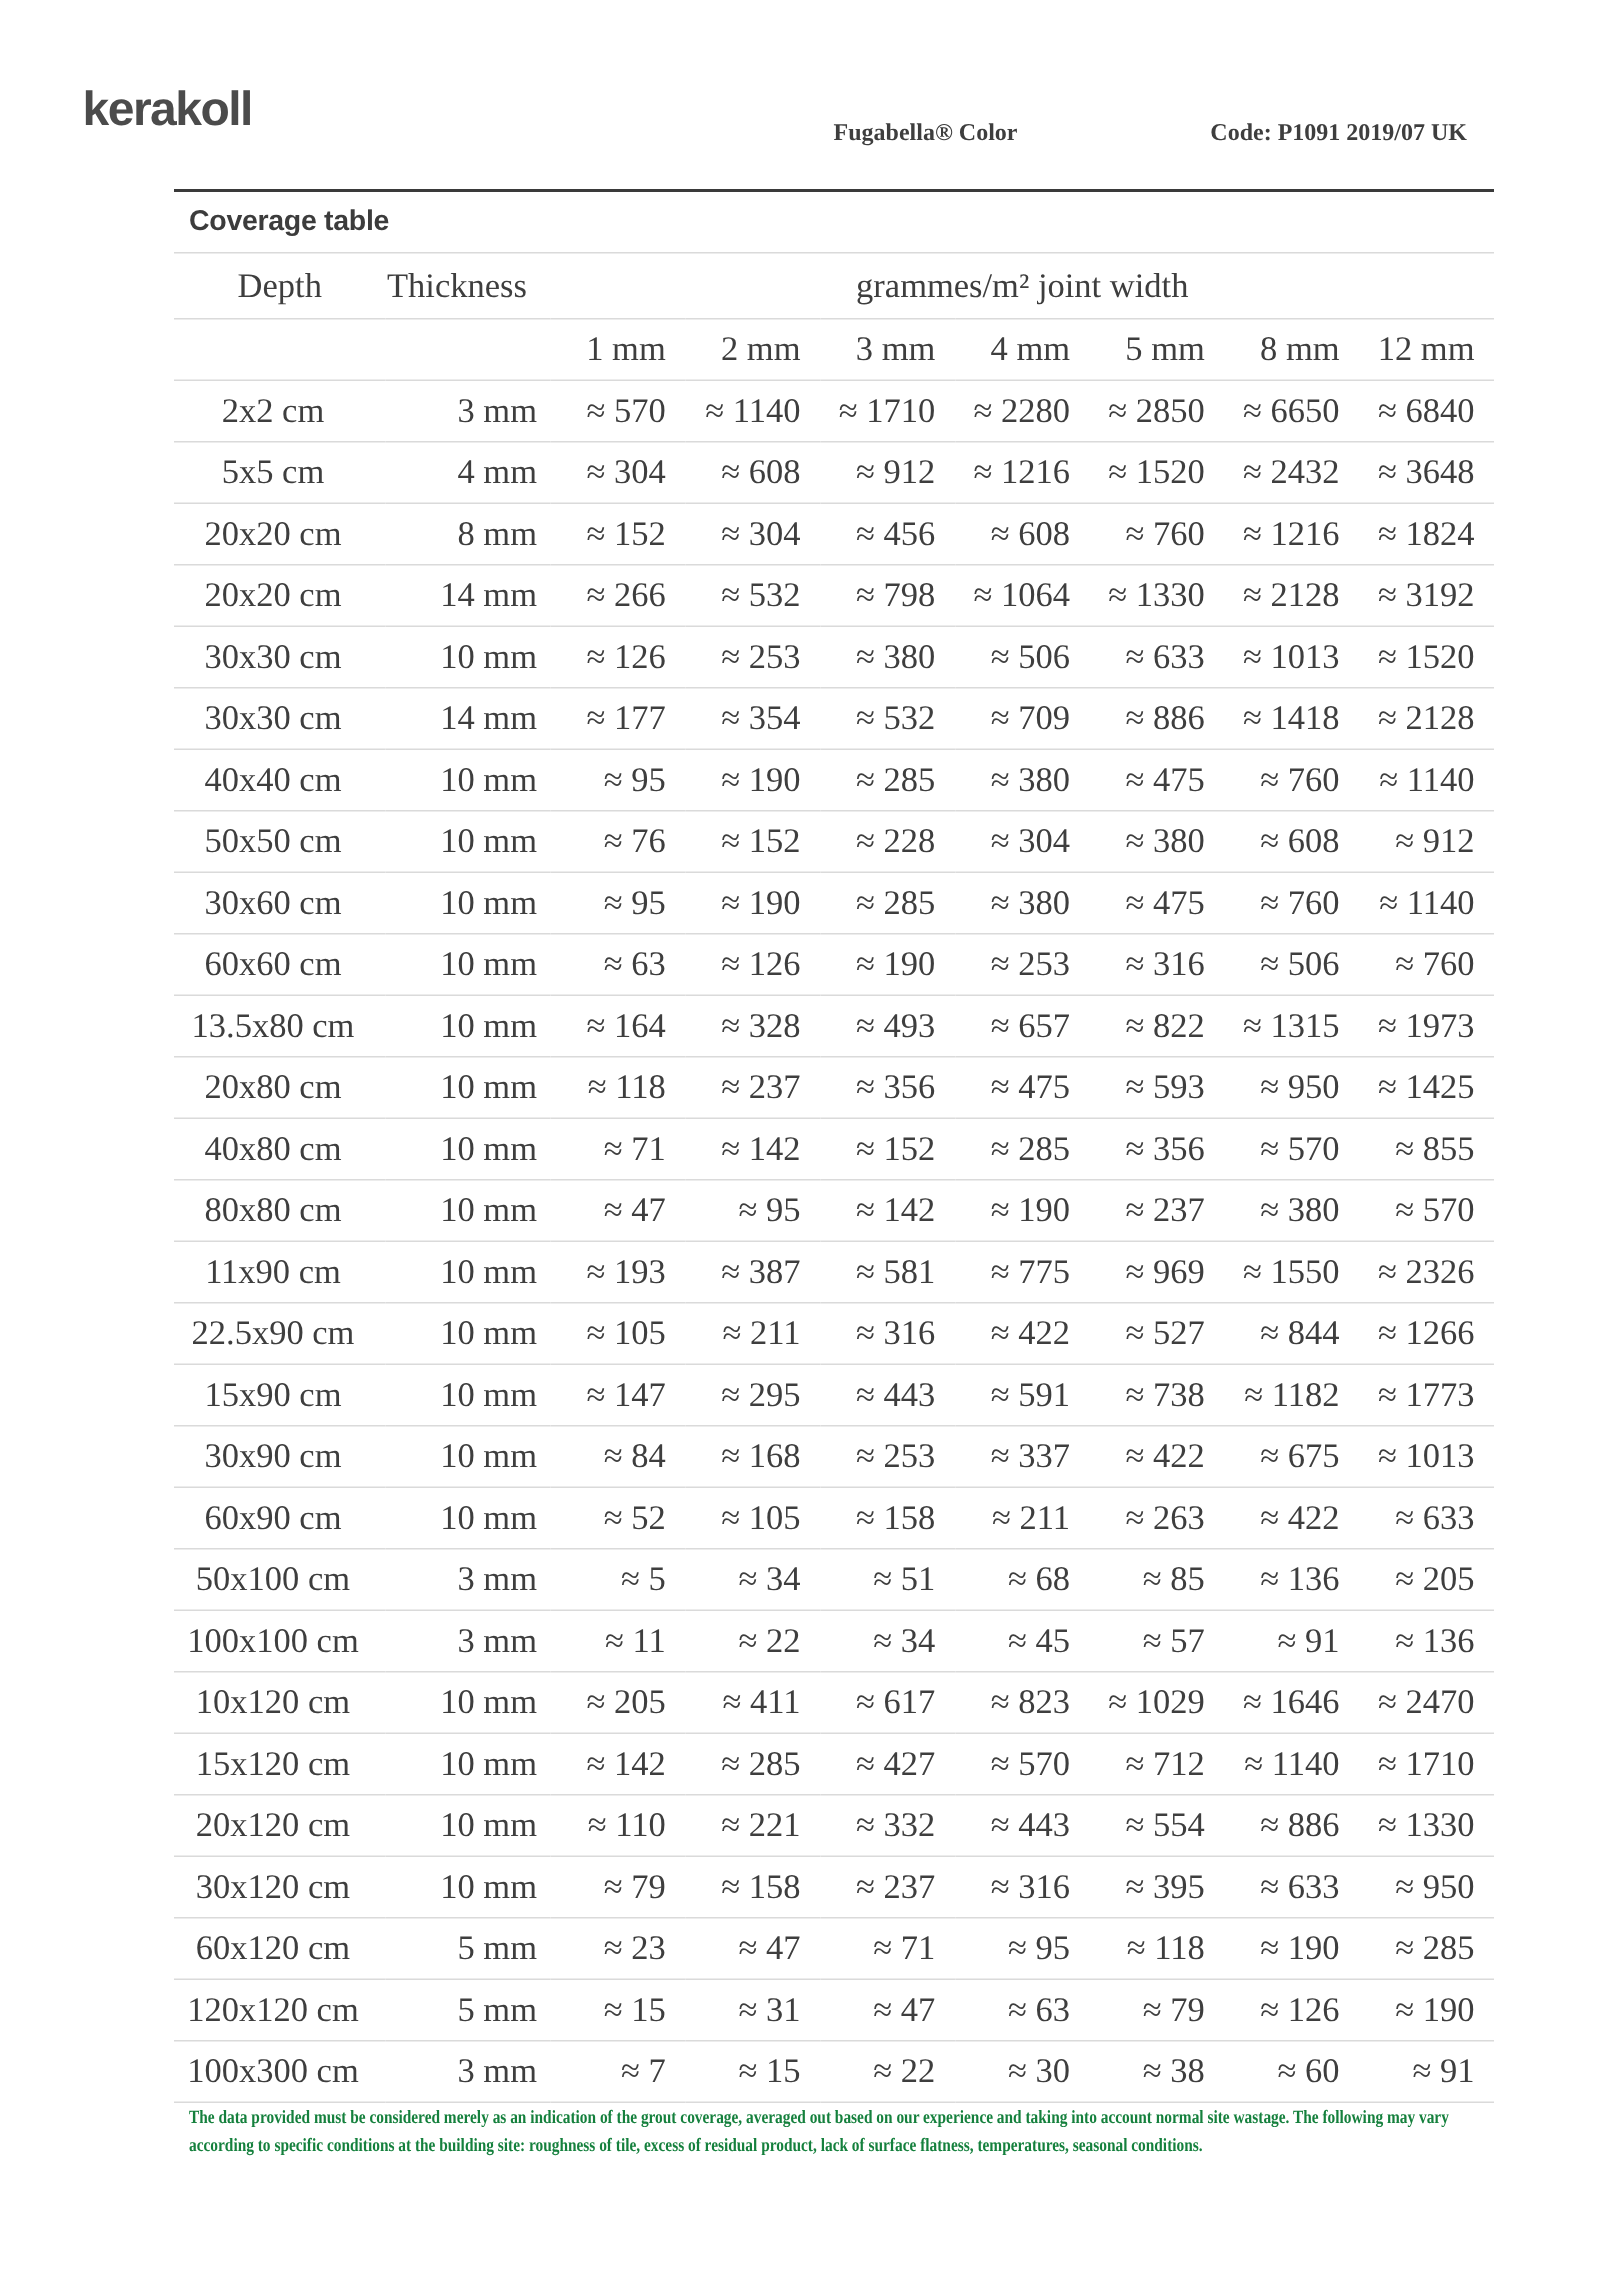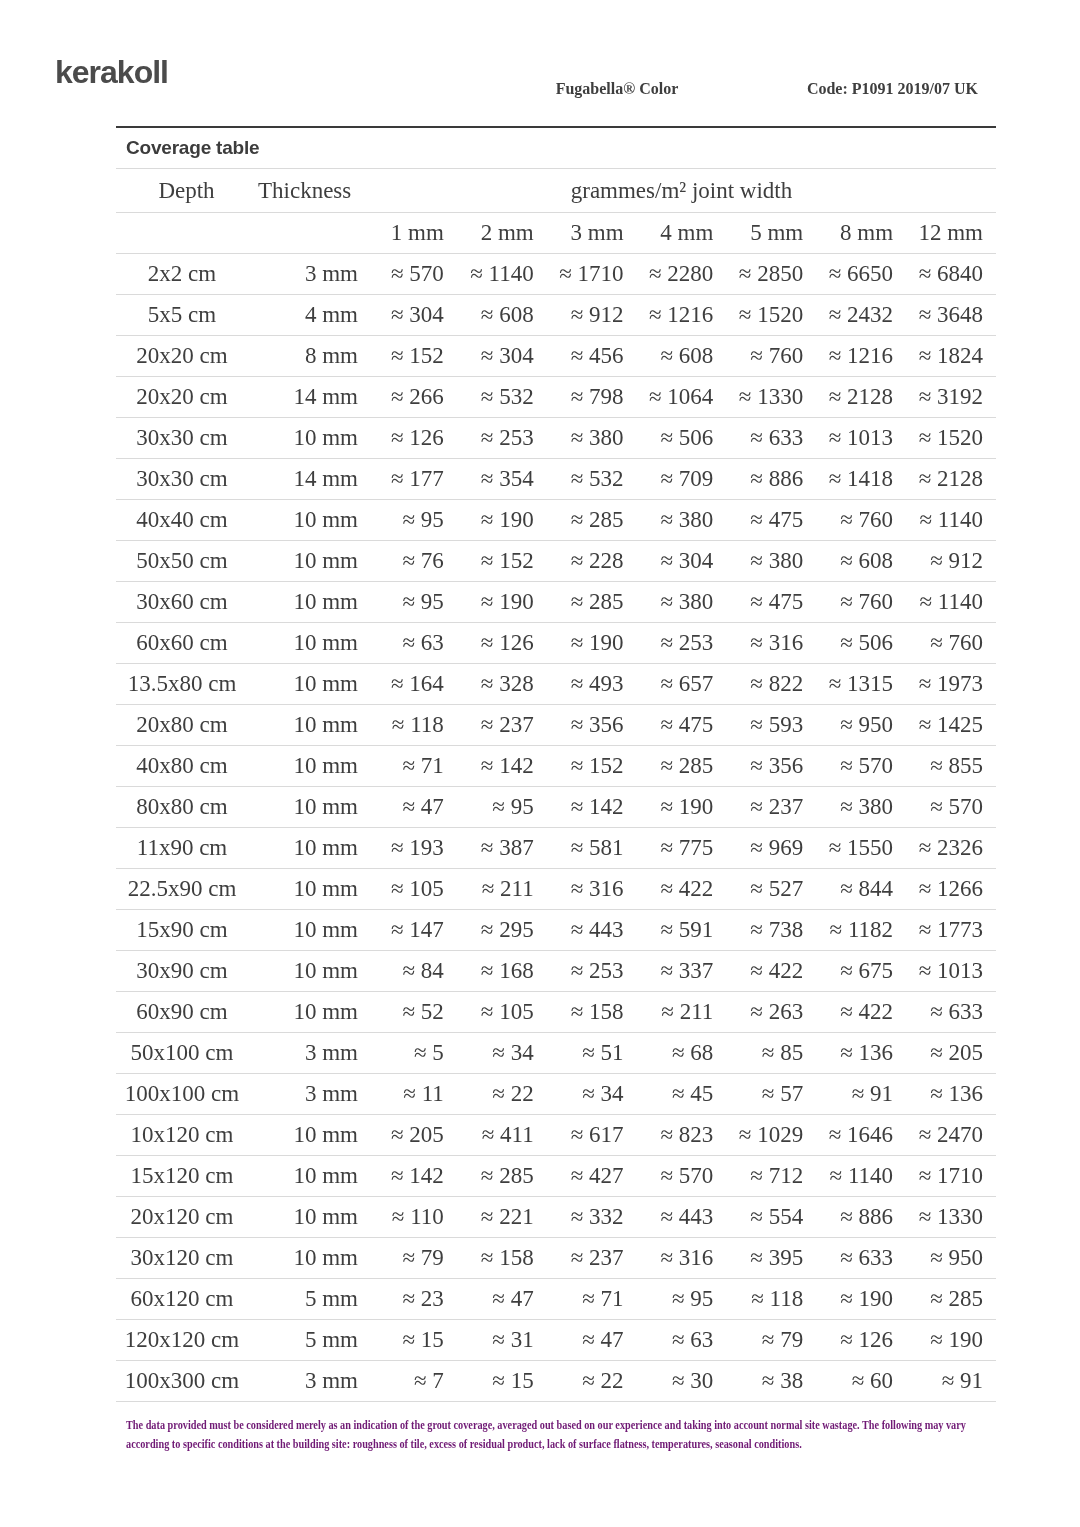--- a/index.html
+++ b/index.html
@@ -48,23 +48,23 @@
   .group-row .depth-h  { text-align:center; }
   .group-row .thick-h  { text-align:left; }
   .group-row .group-h  { text-align:center; }
   .mm-row th { height:38px; border-bottom:1px solid #dadada; }
   tbody td { height:38px; border-bottom:1px solid #dadada; }
   .depth { text-align:center; padding-right:10px; white-space:nowrap; }
   .thick { text-align:right; padding-right:9px;  white-space:nowrap; }
   .num   { text-align:right; padding-right:13px; white-space:nowrap; }
   
   .footnote {
-    margin-top:14px; padding-left:10px;
+    margin-top:0; padding-left:10px;
     font-size:12.5px; font-weight:700; line-height:1.55;
-    color:#701a75;
+    color:#15803d;
   }
   .footnote .fline {
     white-space:nowrap;
     transform:scaleX(0.82); transform-origin:left top;
   }
 </style>
 </head>
 <body>
 
 <div class="page">

